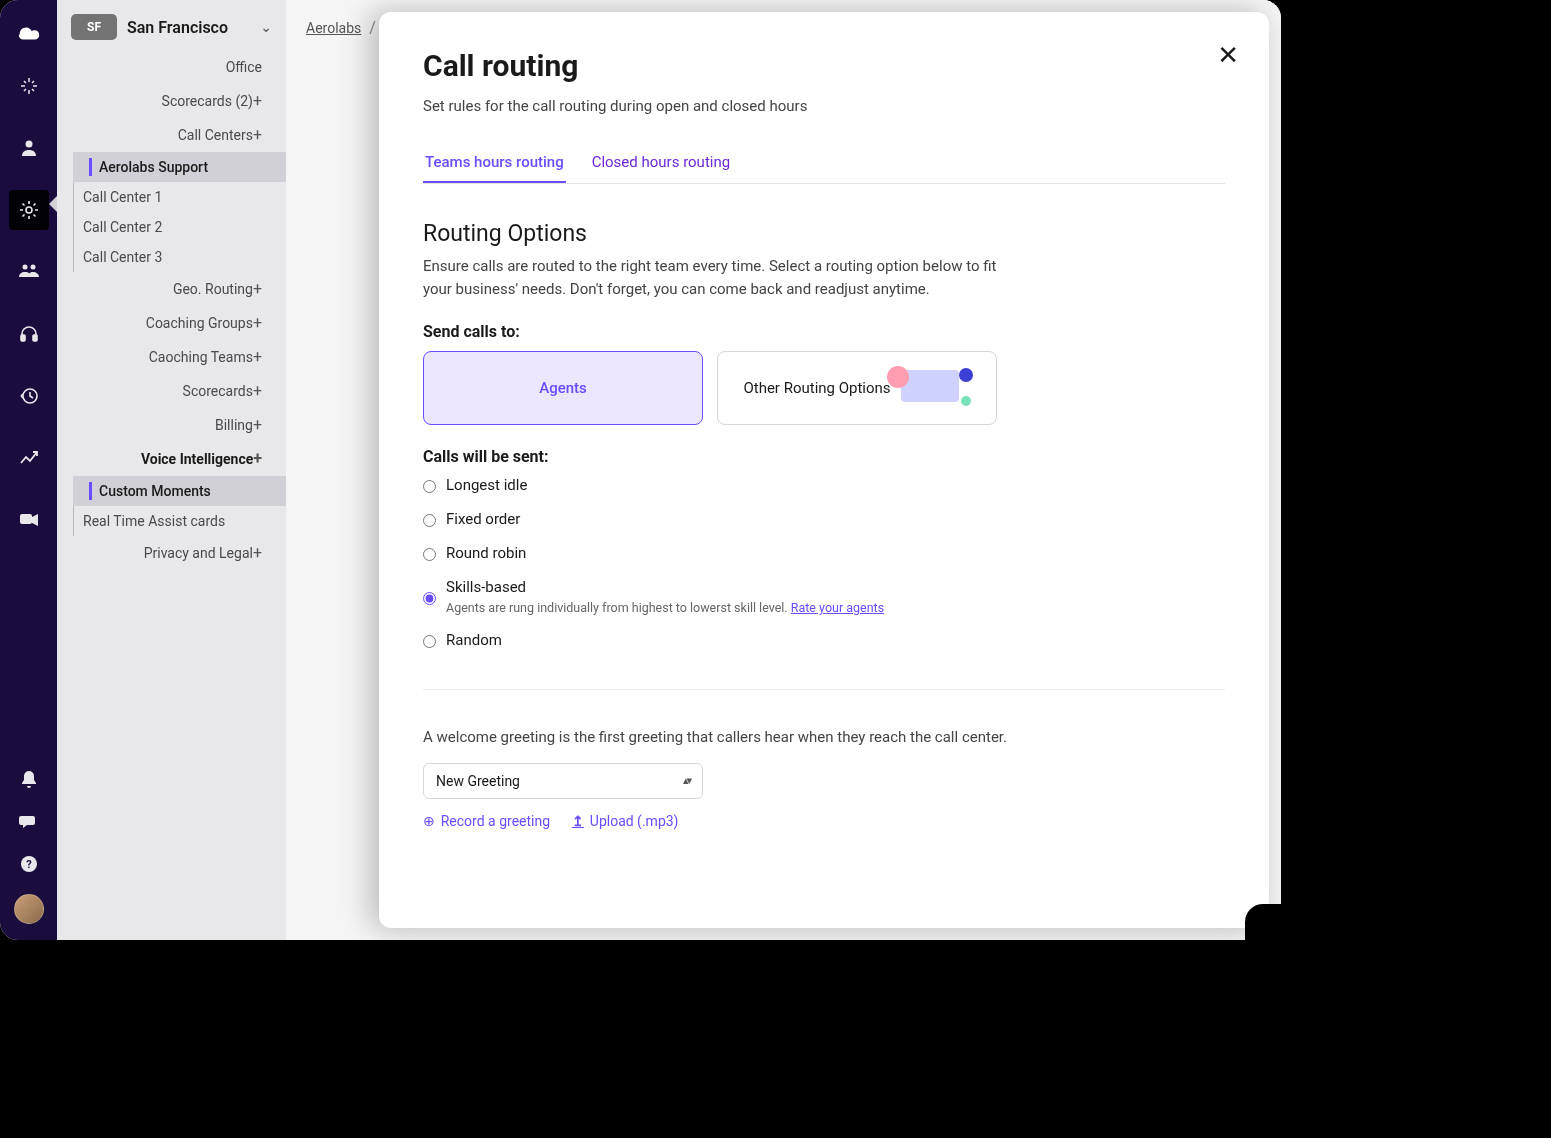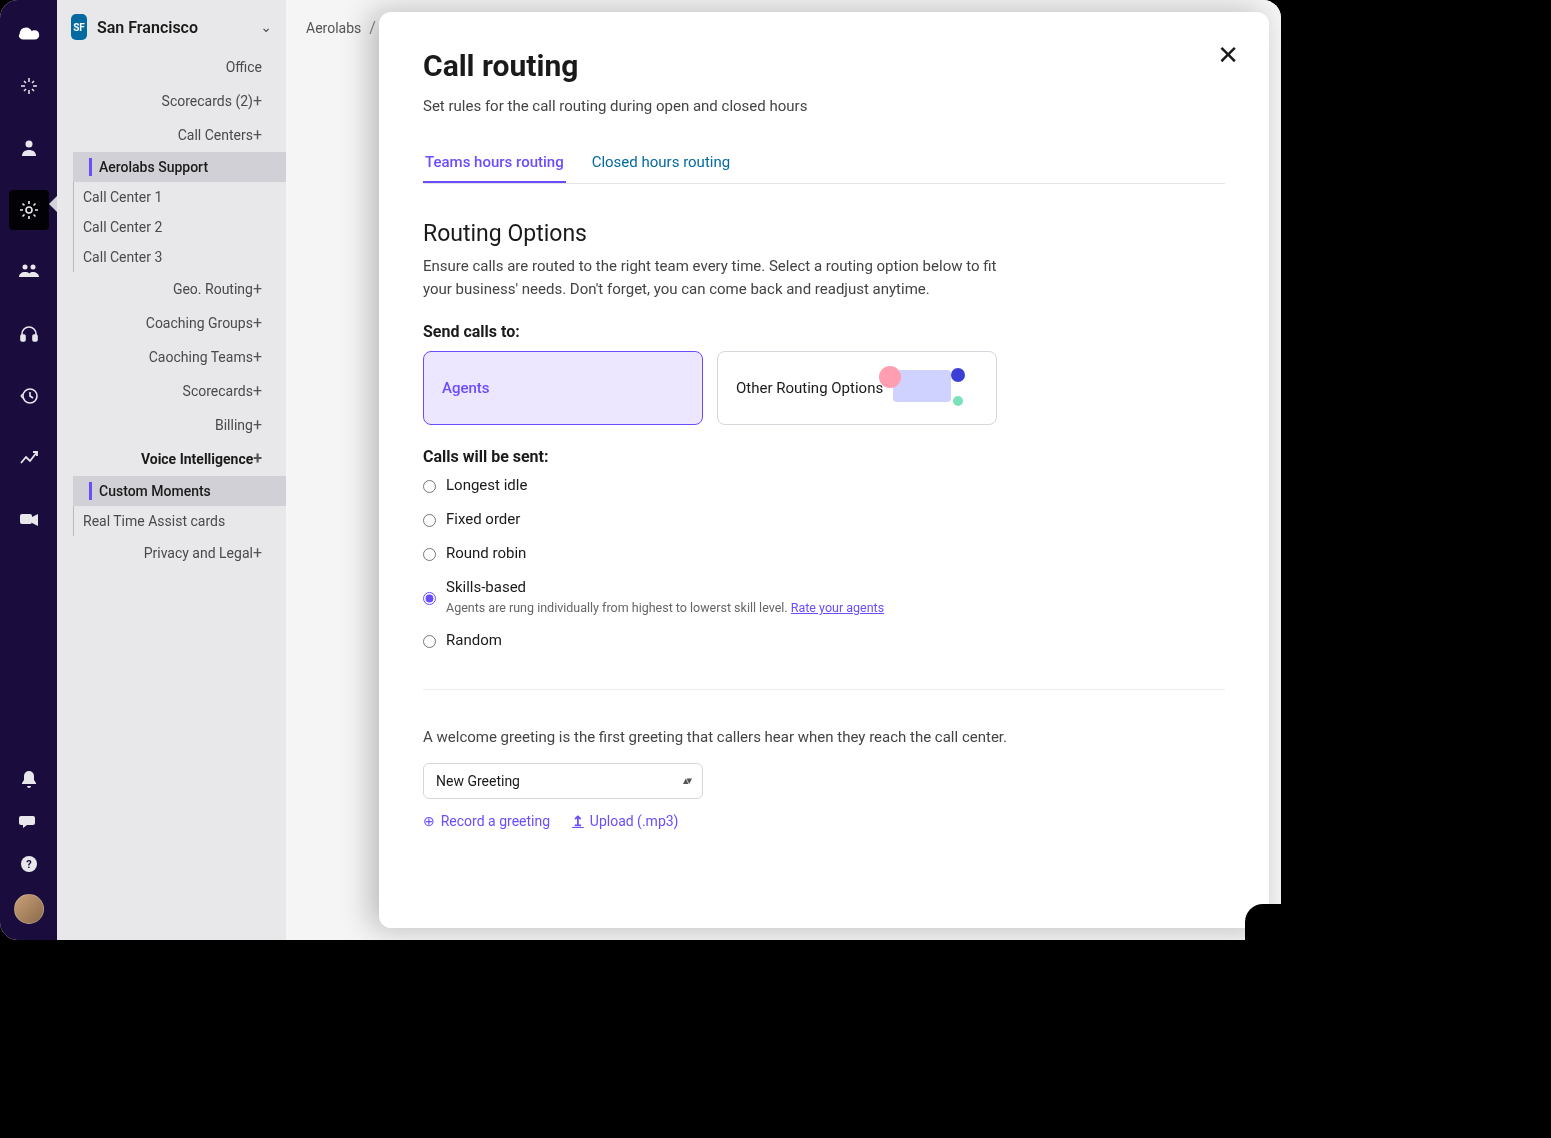--- a/index.html
+++ b/index.html
@@ -67,23 +67,23 @@
     background: #e8e8ea;
     display:flex;flex-direction:column;
     font-size:14px;
     color:#3a3a3e;
   }
   .workspace {
     display:flex;align-items:center;gap:10px;
     padding: 14px 14px 10px 14px;
   }
   .ws-badge {
-    width:16px;height:26px;border-radius:5px;
-    background:#0369a1;color:#fff;
-    font-size:10px;font-weight:700;
+    width:46px;height:26px;border-radius:5px;
+    background:#737373;color:#fff;
+    font-size:12px;font-weight:700;
     display:flex;align-items:center;justify-content:center;
   }
   .ws-name{font-size:16px;font-weight:600;color:#1a1a1a;flex:1}
   .chev { color:#555; }
   .nav-list{display:flex;flex-direction:column;}
   .nav-item {
     display:flex;align-items:center;justify-content:flex-end;
     padding: 9px 24px;
     cursor:pointer;
     color:#4a4a4e;
@@ -103,52 +103,52 @@
   }
   .sub-item.active::before{
     content:"";position:absolute;left:16px;top:6px;bottom:6px;width:3px;background:#6c4cff;
   }
   
   .main-bg{
     flex:1;background:#f5f5f5;
     padding:18px 20px;
     color:#666;
   }
-  .crumb{font-size:14px;color:#555;}
+  .crumb{font-size:14px;color:#555;text-decoration:underline;}
   .crumb-sep{margin:0 4px;color:#888;}
   
   .modal{
     position:absolute;
     top:12px;right:12px;bottom:12px;
     width:890px;
     background:#fff;
     border-radius:12px;
     box-shadow:-8px 0 30px rgba(0,0,0,0.25);
     padding:36px 44px 20px 44px;
     overflow:auto;
     color:#1a1a1a;
   }
   .modal h1{font-size:30px;font-weight:700;margin-bottom:14px;}
   .modal .sub{font-size:15px;color:#444;}
   .close-x{
     position:absolute;top:30px;right:30px;
     font-size:26px;cursor:pointer;line-height:1;
   }
   .tabs{display:flex;gap:24px;margin-top:28px;border-bottom:1px solid #e4e4e8;}
-  .tab{padding:10px 2px;font-size:15px;color:#0369a1;cursor:pointer;}
+  .tab{padding:10px 2px;font-size:15px;color:#6d28d9;cursor:pointer;}
   .tab.active{color:#6c4cff;border-bottom:2px solid #6c4cff;font-weight:500;}
   .section{margin-top:36px;}
   .section h2{font-size:23px;font-weight:400;margin-bottom:8px;}
   .section p.desc{font-size:15px;color:#444;line-height:1.5;max-width:600px;}
   .label{font-weight:700;margin-top:22px;margin-bottom:10px;display:block;}
   .cards{display:flex;gap:14px;}
   .card{
     border:1px solid #d6d6dc;border-radius:8px;
     padding:18px 18px;min-width:280px;
-    display:flex;align-items:center;justify-content:flex-start;
+    display:flex;align-items:center;justify-content:center;
     cursor:pointer;font-size:15px;
   }
   .card.selected{
     background:#ece7ff;border:1.5px solid #6c4cff;color:#6c4cff;font-weight:500;
   }
   .other-ill{width:80px;height:36px;position:relative;}
   .other-ill .blob{position:absolute;left:-4px;top:-4px;width:22px;height:22px;border-radius:50%;background:#ff9eb0;}
   .other-ill .box{position:absolute;left:10px;top:0;width:58px;height:32px;background:#cfd2ff;border-radius:4px;}
   .other-ill .dot1{position:absolute;right:-2px;top:-2px;width:14px;height:14px;border-radius:50%;background:#3b3fd6;}
   .other-ill .dot2{position:absolute;right:-2px;bottom:-2px;width:14px;height:14px;border-radius:50%;background:#7ae2b9;border:2px solid #fff;}

